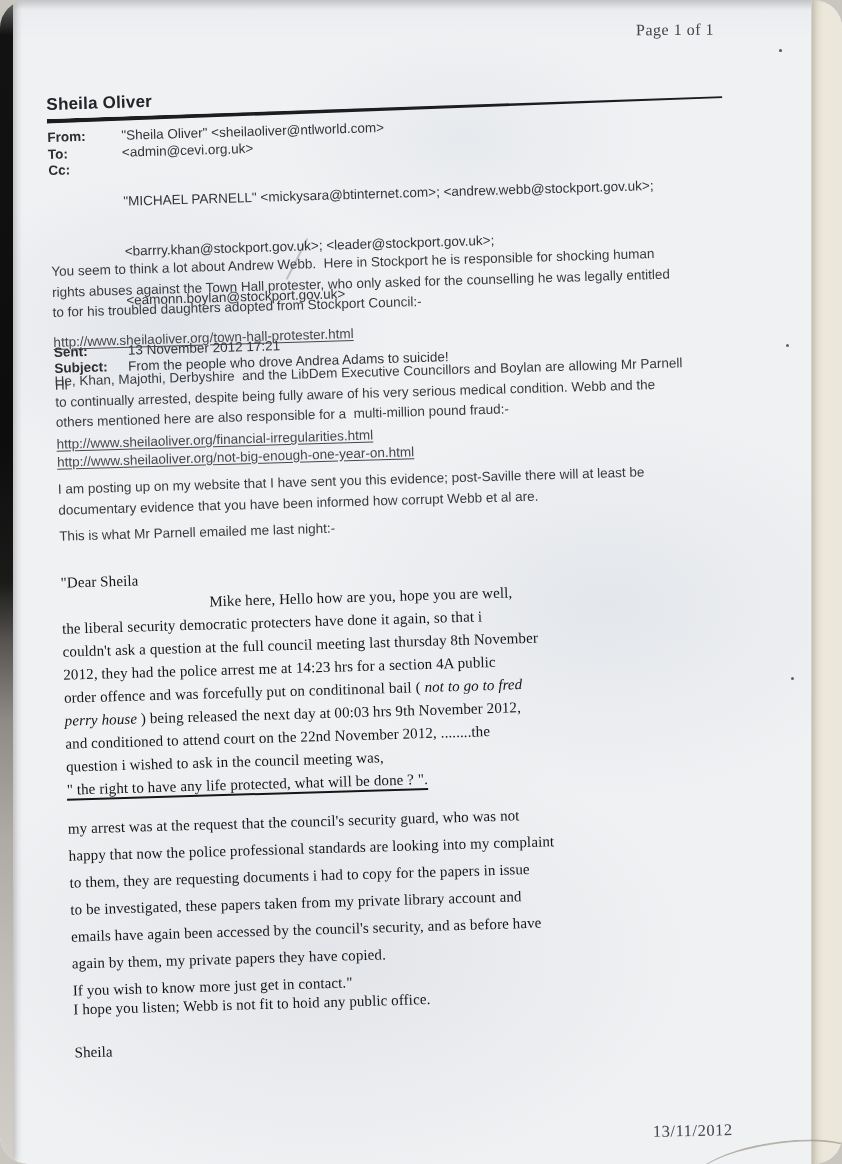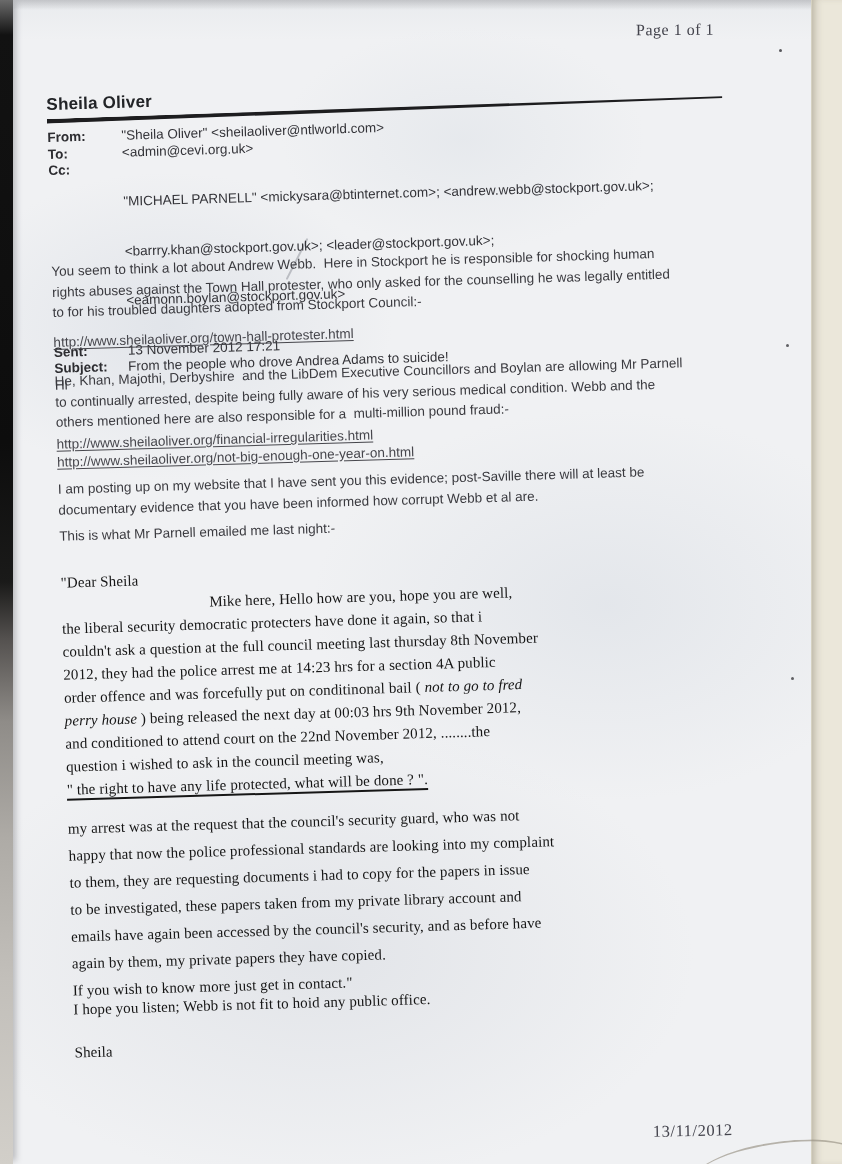--- a/index.html
+++ b/index.html
@@ -8,20 +8,21 @@
 
   .scan {
     position:relative; width:842px; height:1164px; overflow:hidden;
     background-color:#eff0f2;
     background-image:
       radial-gradient(ellipse 320px 220px at 20% 28%, rgba(213,218,226,.55), transparent 70%),
       radial-gradient(ellipse 420px 280px at 72% 52%, rgba(215,220,227,.5), transparent 70%),
       radial-gradient(ellipse 520px 320px at 38% 82%, rgba(209,213,220,.45), transparent 72%),
       radial-gradient(ellipse 260px 160px at 55% 12%, rgba(224,228,233,.6), transparent 70%),
       linear-gradient(180deg, #e9ebee 0px, #f0f1f3 40px);
+    border-radius: 28px;
   }
 
   
   .edge-left {
     position:absolute; left:0; top:0; width:13px; height:100%; z-index:5;
     background:linear-gradient(180deg,
       #6b6b6b 0%, #121212 3%, #0d0d0d 38%, #1a1a19 50%,
       #555250 55%, #8f8c88 62%, #aeaba6 72%, #c2bfba 84%, #d2cfc9 100%);
     box-shadow:5px 0 7px -3px rgba(40,40,45,.35);
   }

